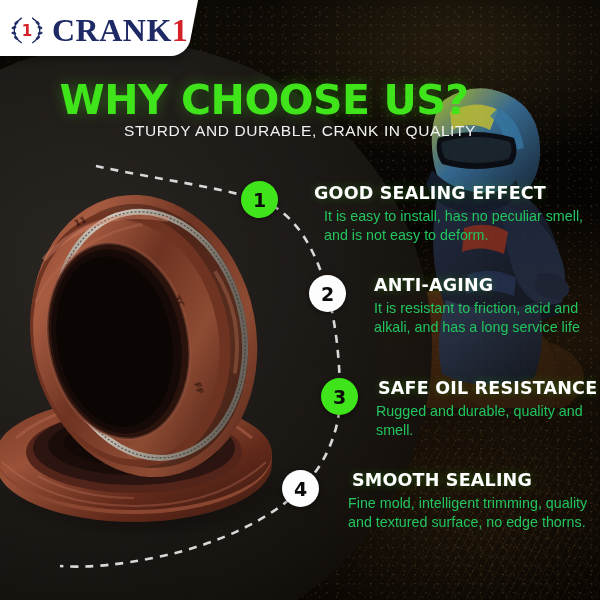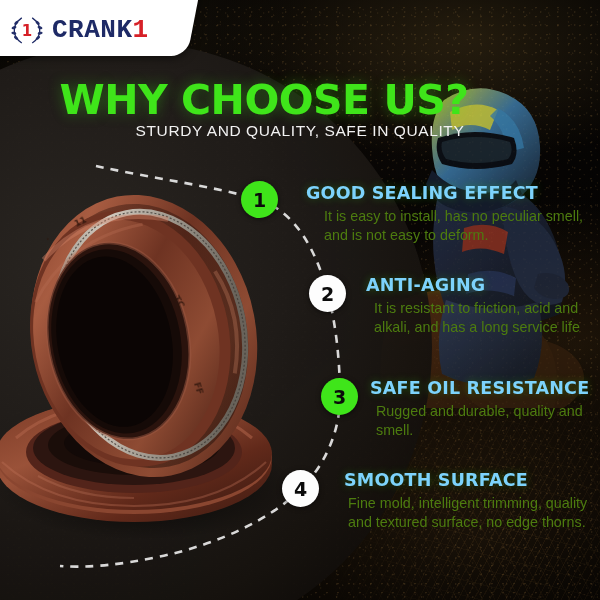--- a/index.html
+++ b/index.html
@@ -75,22 +75,22 @@
     border-bottom-right-radius:16px;
     box-shadow:0 2px 10px rgba(0,0,0,.55);
   }
   .logo{
     position:absolute; left:8px; top:9px;
     width:170px; height:42px;
     display:flex; align-items:center; gap:6px;
   }
   .logo-mark{ width:38px; height:38px; flex:0 0 38px; }
   .logo-word{
-    font-family:Liberation Mono, monospace;
-    font-weight:700; font-size:26px; letter-spacing:.5px;
+    font-family:Liberation Serif, serif;
+    font-weight:700; font-size:32px; letter-spacing:.5px;
     color:#1e2a66; line-height:1; white-space:nowrap;
   }
   .logo-word .one{ color:#d62027; }
 
   
   .headline{
     position:absolute; left:0; top:76px; width:528px;
     text-align:center;
     font-family:"DejaVu Sans", sans-serif;
     font-weight:700;
@@ -126,31 +126,31 @@
   .badge.green{ background:#3fe51a; }
   .badge.white{ background:#fdfdfd; }
 
   
   .feature{ position:absolute; }
   .feature h3{
     font-family:"DejaVu Sans", sans-serif;
     font-weight:700;
     font-size:17.5px;
     letter-spacing:.2px;
-    color:#7dd3fc;
-    margin:0 0 4px 0;
+    color:#ffffff;
+    margin:0 0 4px 8px;
     white-space:nowrap;
     text-shadow:0 0 9px rgba(63,229,26,.30);
   }
   .feature p{
     font-family:"Liberation Sans", sans-serif;
     font-weight:400;
     font-size:14.3px;
     line-height:1.33;
-    color:#4d7c0f;
+    color:#22c55e;
     margin:0;
   }
 
   #f1{ left:306px; top:183px; width:290px; }
   #f1 p{ padding-left:18px; }
   #f2{ left:366px; top:275px; width:240px; }
   #f2 p{ padding-left:8px; }
   #f3{ left:370px; top:378px; width:230px; }
   #f3 p{ padding-left:6px; }
   #f4{ left:344px; top:470px; width:256px; }
@@ -314,21 +314,21 @@
         <ellipse cx="40.4" cy="21" rx="3.2" ry="1.7" transform="rotate(18 40.4 21)"></ellipse>
         <ellipse cx="40.6" cy="28" rx="3.2" ry="1.7" transform="rotate(-12 40.6 28)"></ellipse>
         <ellipse cx="37.8" cy="34" rx="3.2" ry="1.7" transform="rotate(-38 37.8 34)"></ellipse>
       </g>
       <text x="24" y="31" text-anchor="middle" font-family="DejaVu Sans, sans-serif" font-size="19" font-weight="700" fill="#d62027">1</text>
     </svg>
     <div class="logo-word"><span>CRANK</span><span class="one">1</span></div>
   </div>
 
   <div class="headline">WHY CHOOSE US?</div>
-  <div class="subhead">STURDY AND QUALITY, SAFE IN QUALITY</div>
+  <div class="subhead">STURDY AND DURABLE, CRANK IN QUALITY</div>
 
   <svg class="arc" viewBox="0 0 600 600">
     <path d="M 96 166
              C 150 178, 214 186, 260 200
              C 300 214, 318 258, 328 294
              C 336 324, 340 362, 340 397
              C 340 430, 326 464, 301 489
              C 272 518, 220 544, 158 557
              C 120 565, 86 568, 60 566" fill="none" stroke="#e9e9e9" stroke-width="2.6" stroke-dasharray="8 7" stroke-linecap="butt" opacity=".92"></path>
   </svg>
@@ -355,17 +355,17 @@
     <h3>ANTI-AGING</h3>
     <p>It is resistant to friction, acid and alkali, and has a long service life</p>
   </div>
 
   <div class="feature" id="f3">
     <h3>SAFE OIL RESISTANCE</h3>
     <p>Rugged and durable, quality and smell.</p>
   </div>
 
   <div class="feature" id="f4">
-    <h3>SMOOTH SURFACE</h3>
+    <h3>SMOOTH SEALING</h3>
     <p>Fine mold, intelligent trimming, quality and textured surface, no edge thorns.</p>
   </div>
 
 </div>
 
 </body></html>

